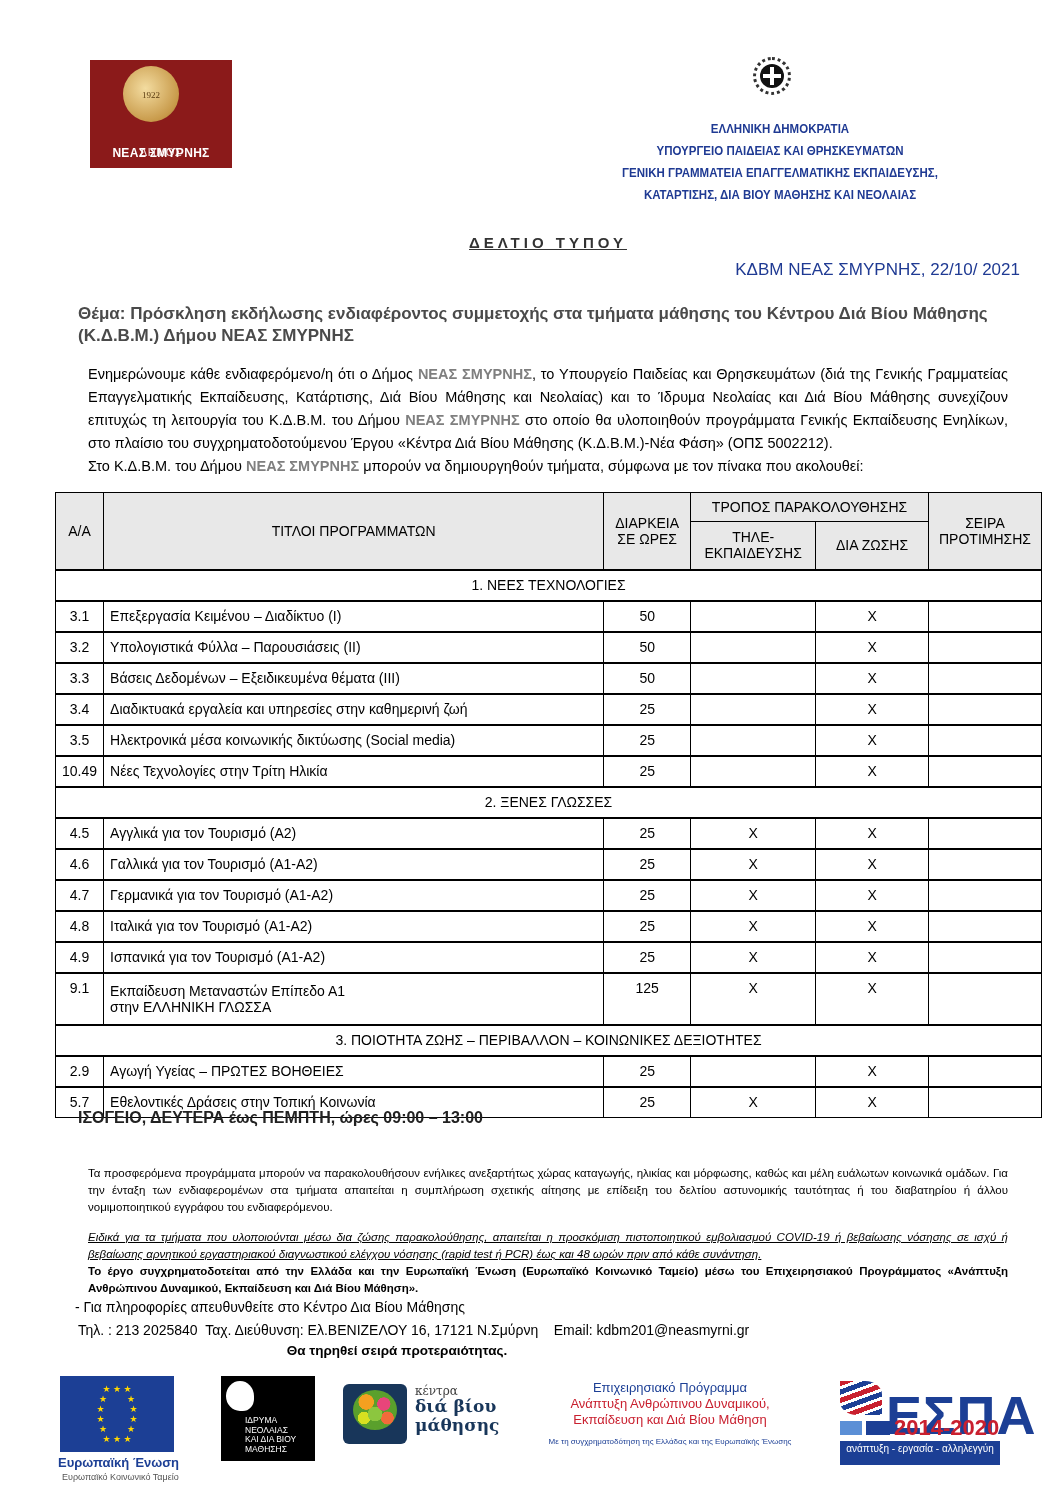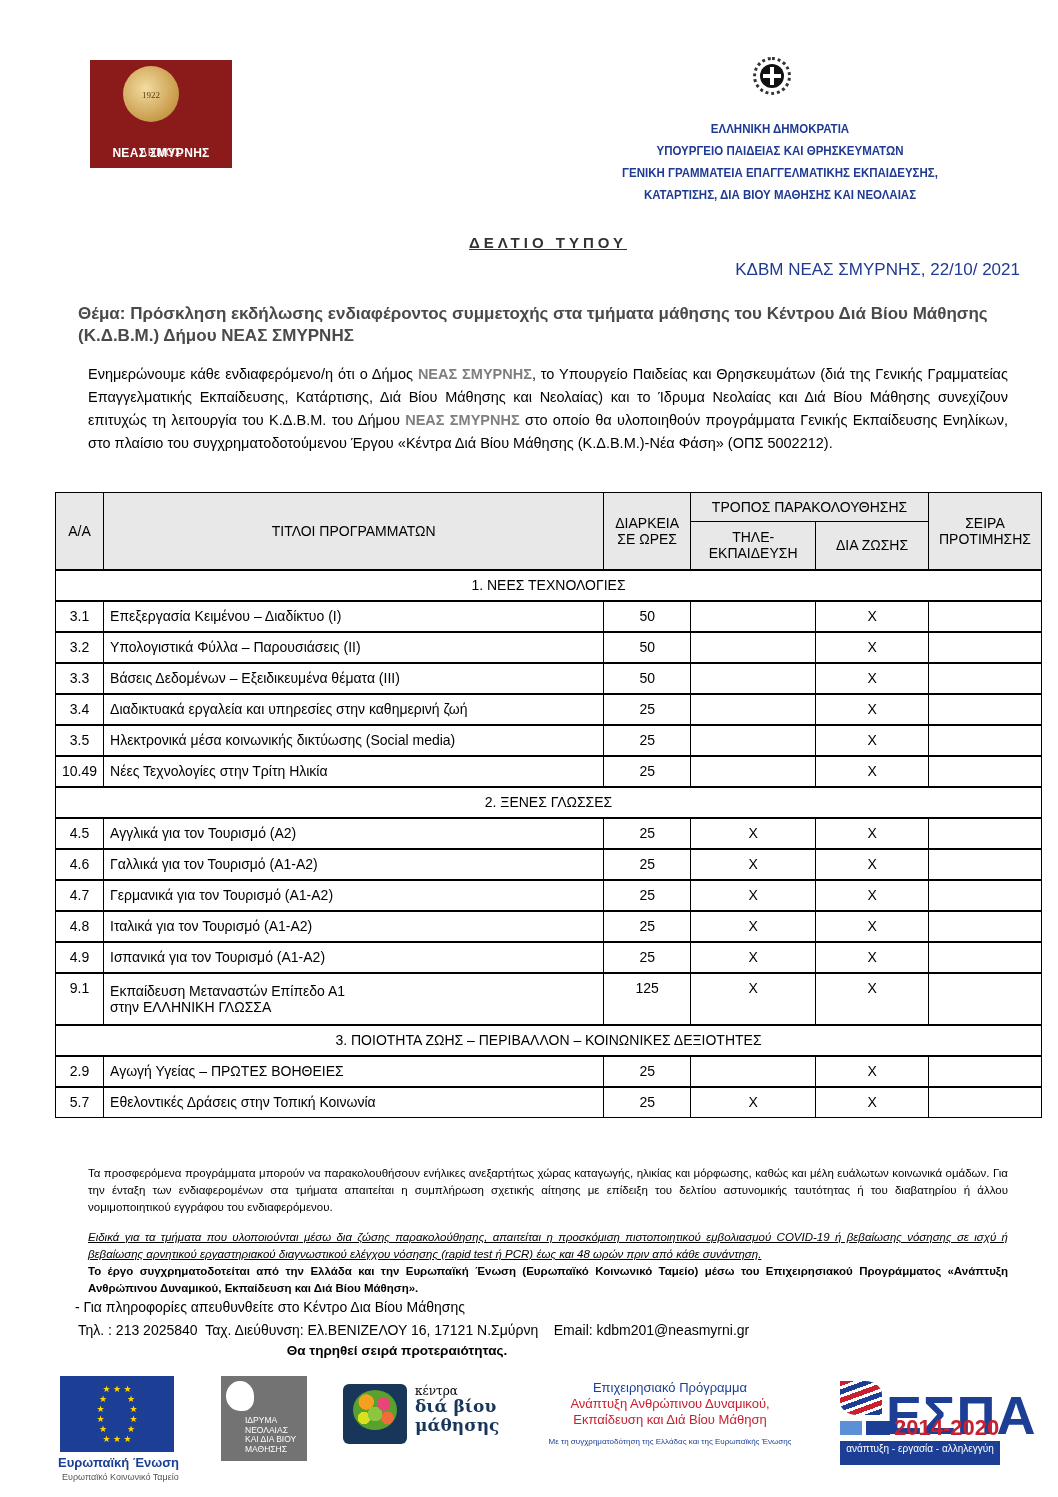--- a/index.html
+++ b/index.html
@@ -57,27 +57,27 @@
   .info1 { left: 75px; top: 1299px; font-size: 14px; }
   .info2 { left: 78px; top: 1322px; font-size: 14px; white-space: pre; }
   .info3 { left: 0; width: 770px; top: 1343px; font-size: 13.5px; font-weight: bold; text-align: center; padding-left: 12px; }
 
   
   .eu { left: 60px; top: 1376px; width: 114px; height: 76px; background: #1c3f95; }
   .eu-stars { position: absolute; left: 0; right: 0; top: 8px; text-align: center; color: #ffd700; font-size: 9px; line-height: 10px; }
   .eu-l1 { left: 58px; top: 1455px; font-size: 13px; font-weight: bold; color: #1c3f95; }
   .eu-l2 { left: 62px; top: 1472px; font-size: 9px; color: #555; text-align: center; }
 
-  .inedivim { left: 221px; top: 1376px; width: 86px; height: 85px; background: #737373; text-decoration: underline; }
+  .inedivim { left: 221px; top: 1376px; width: 94px; height: 85px; background: #000000; text-decoration: underline; }
   .inedivim .head { position: absolute; left: 5px; top: 5px; width: 28px; height: 30px; border-radius: 50% 50% 40% 50%; background: #fff; }
   .inedivim .txt { position: absolute; left: 24px; top: 40px; color: #fff; font-size: 8.5px; line-height: 9.5px; }
 
   .kdbm-box { left: 343px; top: 1384px; width: 64px; height: 60px; background: #18365a; border-radius: 6px; }
   .kdbm-tree { position: absolute; left: 10px; top: 6px; width: 44px; height: 40px; border-radius: 50%; background: radial-gradient(circle at 30% 30%, #f4a020 0 18%, transparent 19%), radial-gradient(circle at 70% 35%, #e8457a 0 16%, transparent 17%), radial-gradient(circle at 50% 60%, #8cc63f 0 22%, transparent 23%), radial-gradient(circle at 25% 70%, #d8e020 0 14%, transparent 15%), radial-gradient(circle at 78% 70%, #f26b3a 0 14%, transparent 15%), #5aa02c; }
-  .kdbm-l1 { left: 415px; top: 1384px; font-size: 12px; color: #000000; font-family: "DejaVu Serif", serif; }
+  .kdbm-l1 { left: 415px; top: 1384px; font-size: 12px; color: #404040; font-family: "DejaVu Serif", serif; }
   .kdbm-l2 { left: 415px; top: 1397px; font-size: 17px; color: #18365a; font-family: "DejaVu Serif", serif; font-weight: bold; line-height: 19px; }
 
   .epanad { left: 520px; top: 1380px; width: 300px; text-align: center; font-size: 13px; line-height: 16px; }
   .epanad .l1 { color: #1c3f95; }
   .epanad .l2 { color: #c9202f; }
   .epanad .l4 { color: #1c3f95; font-size: 8px; margin-top: 6px; }
 
   .espa { left: 840px; top: 1375px; width: 160px; height: 85px; }
   .espa-wave { position: absolute; left: 0; top: 6px; width: 42px; height: 34px; background: repeating-linear-gradient(160deg, #c9202f 0 5px, #fff 5px 8px, #1c3f95 8px 13px, #fff 13px 16px); border-radius: 0 40% 0 40%; }
   .espa-word { position: absolute; left: 46px; top: -6px; font-size: 54px; font-weight: bold; color: #1c3f95; letter-spacing: 1px; margin-top: 15px; }
@@ -105,33 +105,34 @@
   <div>ΓΕΝΙΚΗ ΓΡΑΜΜΑΤΕΙΑ ΕΠΑΓΓΕΛΜΑΤΙΚΗΣ ΕΚΠΑΙΔΕΥΣΗΣ,</div>
   <div>ΚΑΤΑΡΤΙΣΗΣ, ΔΙΑ ΒΙΟΥ ΜΑΘΗΣΗΣ ΚΑΙ ΝΕΟΛΑΙΑΣ</div>
 </div>
 
 <div class="abs press-title">ΔΕΛΤΙΟ ΤΥΠΟΥ</div>
 <div class="abs place-date">ΚΔΒΜ ΝΕΑΣ ΣΜΥΡΝΗΣ, 22/10/ 2021</div>
 <div class="abs subject">Θέμα: Πρόσκληση εκδήλωσης ενδιαφέροντος συμμετοχής στα τμήματα μάθησης του Κέντρου Διά Βίου Μάθησης (Κ.Δ.Β.Μ.) Δήμου ΝΕΑΣ ΣΜΥΡΝΗΣ</div>
 
 <div class="abs intro">
   <p><span>Ενημερώνουμε κάθε ενδιαφερόμενο/η ότι ο Δήμος </span><span class="hl">ΝΕΑΣ ΣΜΥΡΝΗΣ</span><span>, το Υπουργείο Παιδείας και Θρησκευμάτων (διά της Γενικής Γραμματείας Επαγγελματικής Εκπαίδευσης, Κατάρτισης, Διά Βίου Μάθησης και Νεολαίας) και το Ίδρυμα Νεολαίας και Διά Βίου Μάθησης συνεχίζουν επιτυχώς τη λειτουργία του Κ.Δ.Β.Μ. του Δήμου </span><span class="hl">ΝΕΑΣ ΣΜΥΡΝΗΣ</span><span> στο οποίο θα υλοποιηθούν προγράμματα Γενικής Εκπαίδευσης Ενηλίκων, στο πλαίσιο του συγχρηματοδοτούμενου Έργου «Κέντρα Διά Βίου Μάθησης (Κ.Δ.Β.Μ.)-Νέα Φάση» (ΟΠΣ 5002212).</span></p>
+  <p><span>Στο Κ.Δ.Β.Μ. του Δήμου </span><span class="hl">ΝΕΑΣ ΣΜΥΡΝΗΣ</span><span> μπορούν να δημιουργηθούν τμήματα, σύμφωνα με τον πίνακα που ακολουθεί:</span></p>
 </div>
 
 <table class="progs">
   <thead>
     <tr style="height:29px">
       <th class="h-aa" rowspan="2">Α/Α</th>
       <th class="h-title" rowspan="2">ΤΙΤΛΟΙ ΠΡΟΓΡΑΜΜΑΤΩΝ</th>
       <th class="h-dur" rowspan="2">ΔΙΑΡΚΕΙΑ ΣΕ ΩΡΕΣ</th>
       <th colspan="2">ΤΡΟΠΟΣ ΠΑΡΑΚΟΛΟΥΘΗΣΗΣ</th>
       <th class="h-pref" rowspan="2">ΣΕΙΡΑ ΠΡΟΤΙΜΗΣΗΣ</th>
     </tr>
     <tr style="height:48px">
-      <th class="h-tele">ΤΗΛΕ- ΕΚΠΑΙΔΕΥΣΗ</th>
+      <th class="h-tele">ΤΗΛΕ- ΕΚΠΑΙΔΕΥΣΗΣ</th>
       <th class="h-live">ΔΙΑ ΖΩΣΗΣ</th>
     </tr>
   </thead>
   <tbody>
     <tr class="sec">
         <td colspan="6">1. ΝΕΕΣ ΤΕΧΝΟΛΟΓΙΕΣ</td>
       </tr>
     <tr class="row">
         <td class="aa">3.1</td>
         <td class="ttl">Επεξεργασία Κειμένου – Διαδίκτυο (Ι)</td>
@@ -252,20 +253,21 @@
         <td class="ttl">Εθελοντικές Δράσεις στην Τοπική Κοινωνία</td>
         <td class="c">25</td>
         <td class="c">Χ</td>
         <td class="c">Χ</td>
         <td class="c"></td>
       </tr>
   </tbody>
 </table>
 
 <div class="abs apply">
+  <div>ΙΣΟΓΕΙΟ, ΔΕΥΤΕΡΑ έως ΠΕΜΠΤΗ, ώρες 09:00 – 13:00</div>
 </div>
 
 <div class="abs fine1">Τα προσφερόμενα προγράμματα μπορούν να παρακολουθήσουν ενήλικες ανεξαρτήτως χώρας καταγωγής, ηλικίας και μόρφωσης, καθώς και μέλη ευάλωτων κοινωνικά ομάδων. Για την ένταξη των ενδιαφερομένων στα τμήματα απαιτείται η συμπλήρωση σχετικής αίτησης με επίδειξη του δελτίου αστυνομικής ταυτότητας ή του διαβατηρίου ή άλλου νομιμοποιητικού εγγράφου του ενδιαφερόμενου.</div>
 <div class="abs fine2">Ειδικά για τα τμήματα που υλοποιούνται μέσω δια ζώσης παρακολούθησης, απαιτείται η προσκόμιση πιστοποιητικού εμβολιασμού COVID-19 ή βεβαίωσης νόσησης σε ισχύ ή βεβαίωσης αρνητικού εργαστηριακού διαγνωστικού ελέγχου νόσησης (rapid test ή PCR) έως και 48 ωρών πριν από κάθε συνάντηση.</div>
 <div class="abs fine3">Το έργο συγχρηματοδοτείται από την Ελλάδα και την Ευρωπαϊκή Ένωση (Ευρωπαϊκό Κοινωνικό Ταμείο) μέσω του Επιχειρησιακού Προγράμματος «Ανάπτυξη Ανθρώπινου Δυναμικού, Εκπαίδευση και Διά Βίου Μάθηση».</div>
 <div class="abs info1">- Για πληροφορίες απευθυνθείτε στο Κέντρο Δια Βίου Μάθησης</div>
 <div class="abs info2">Τηλ. : 213 2025840  Ταχ. Διεύθυνση: Ελ.ΒΕΝΙΖΕΛΟΥ 16, 17121 Ν.Σμύρνη    Email: kdbm201@neasmyrni.gr</div>
 <div class="abs info3">Θα τηρηθεί σειρά προτεραιότητας.</div>
 
 <div class="abs eu">

